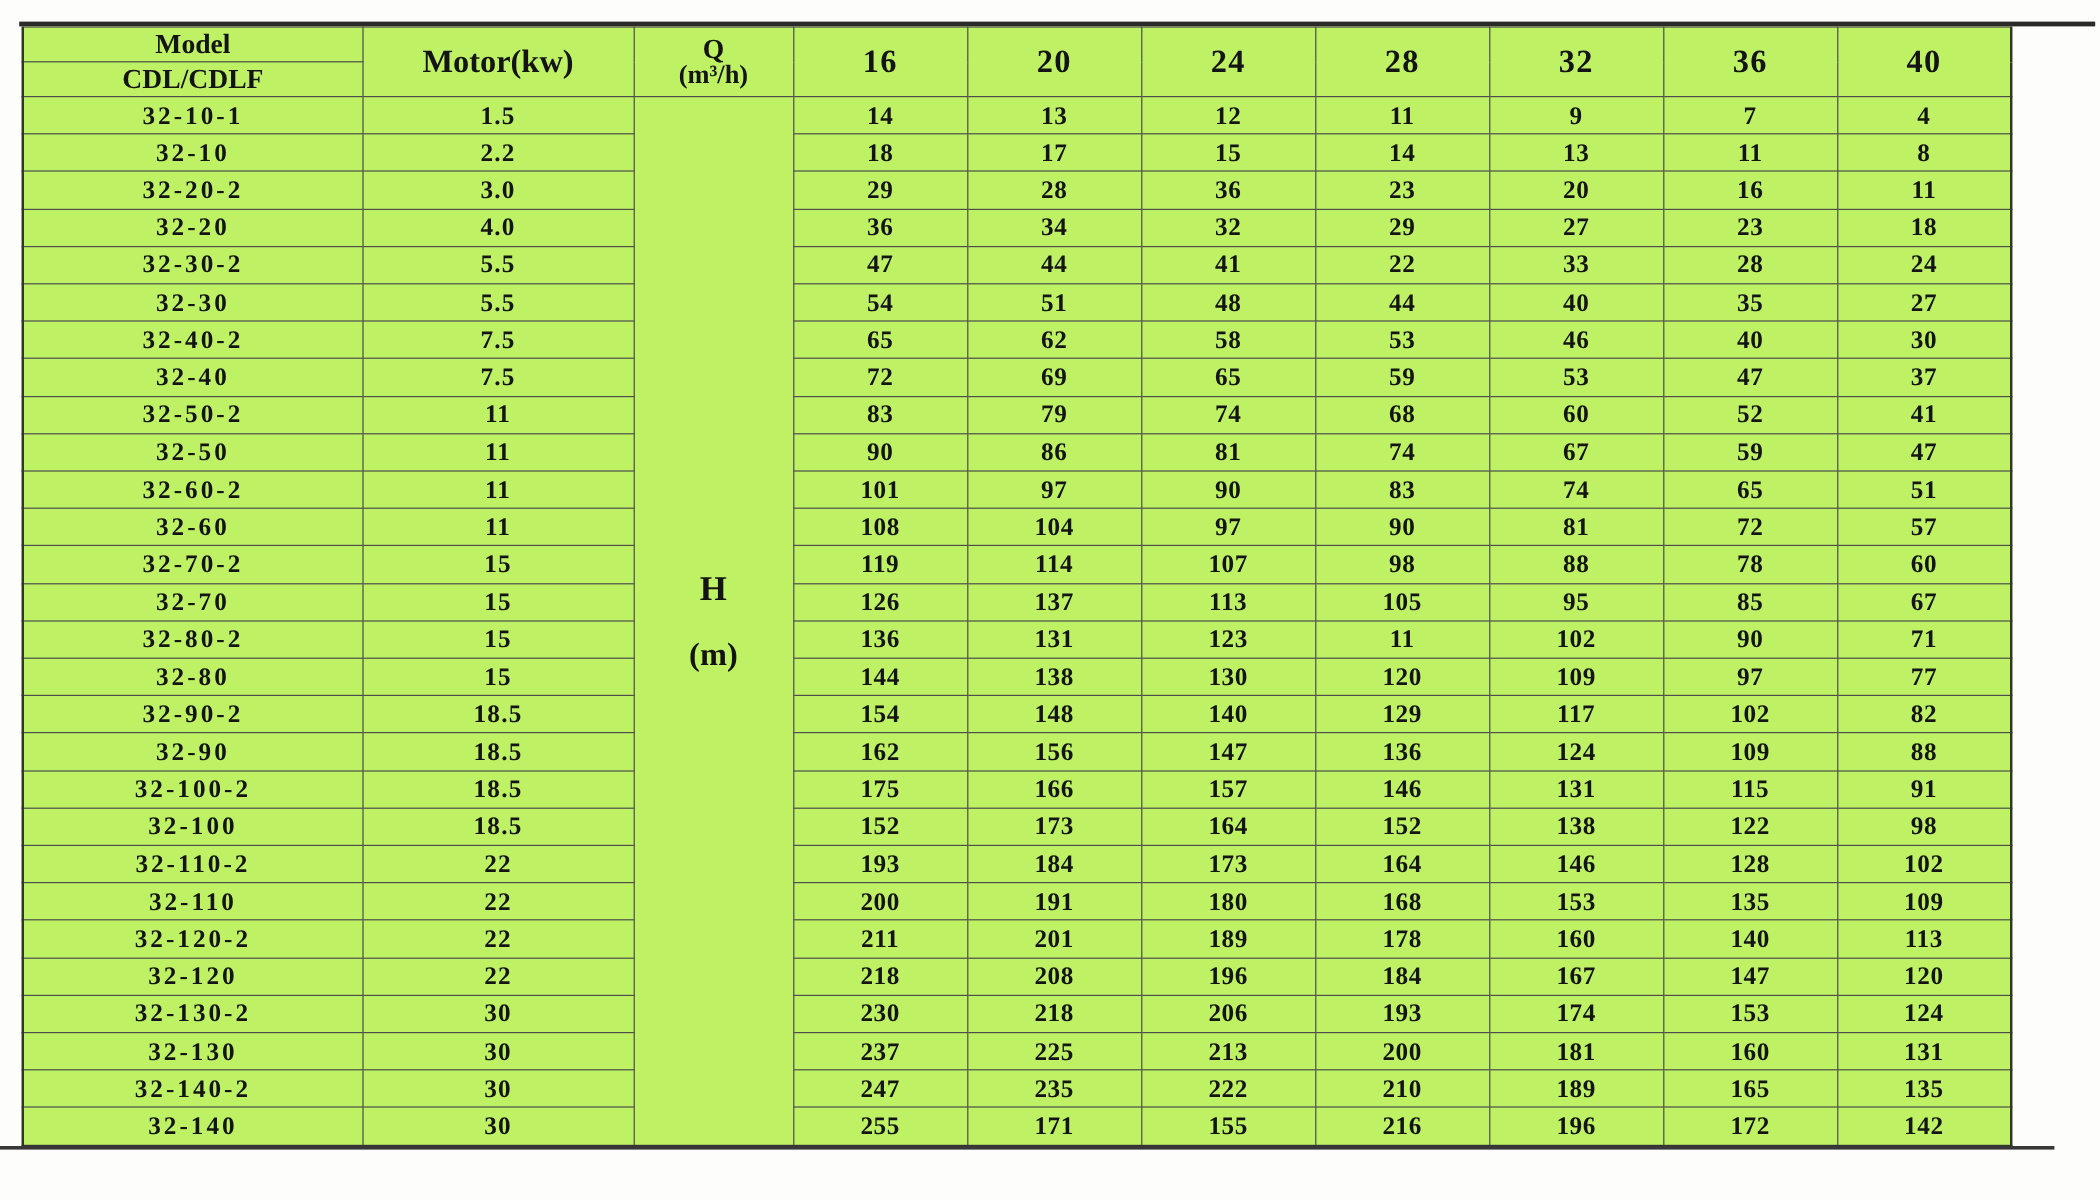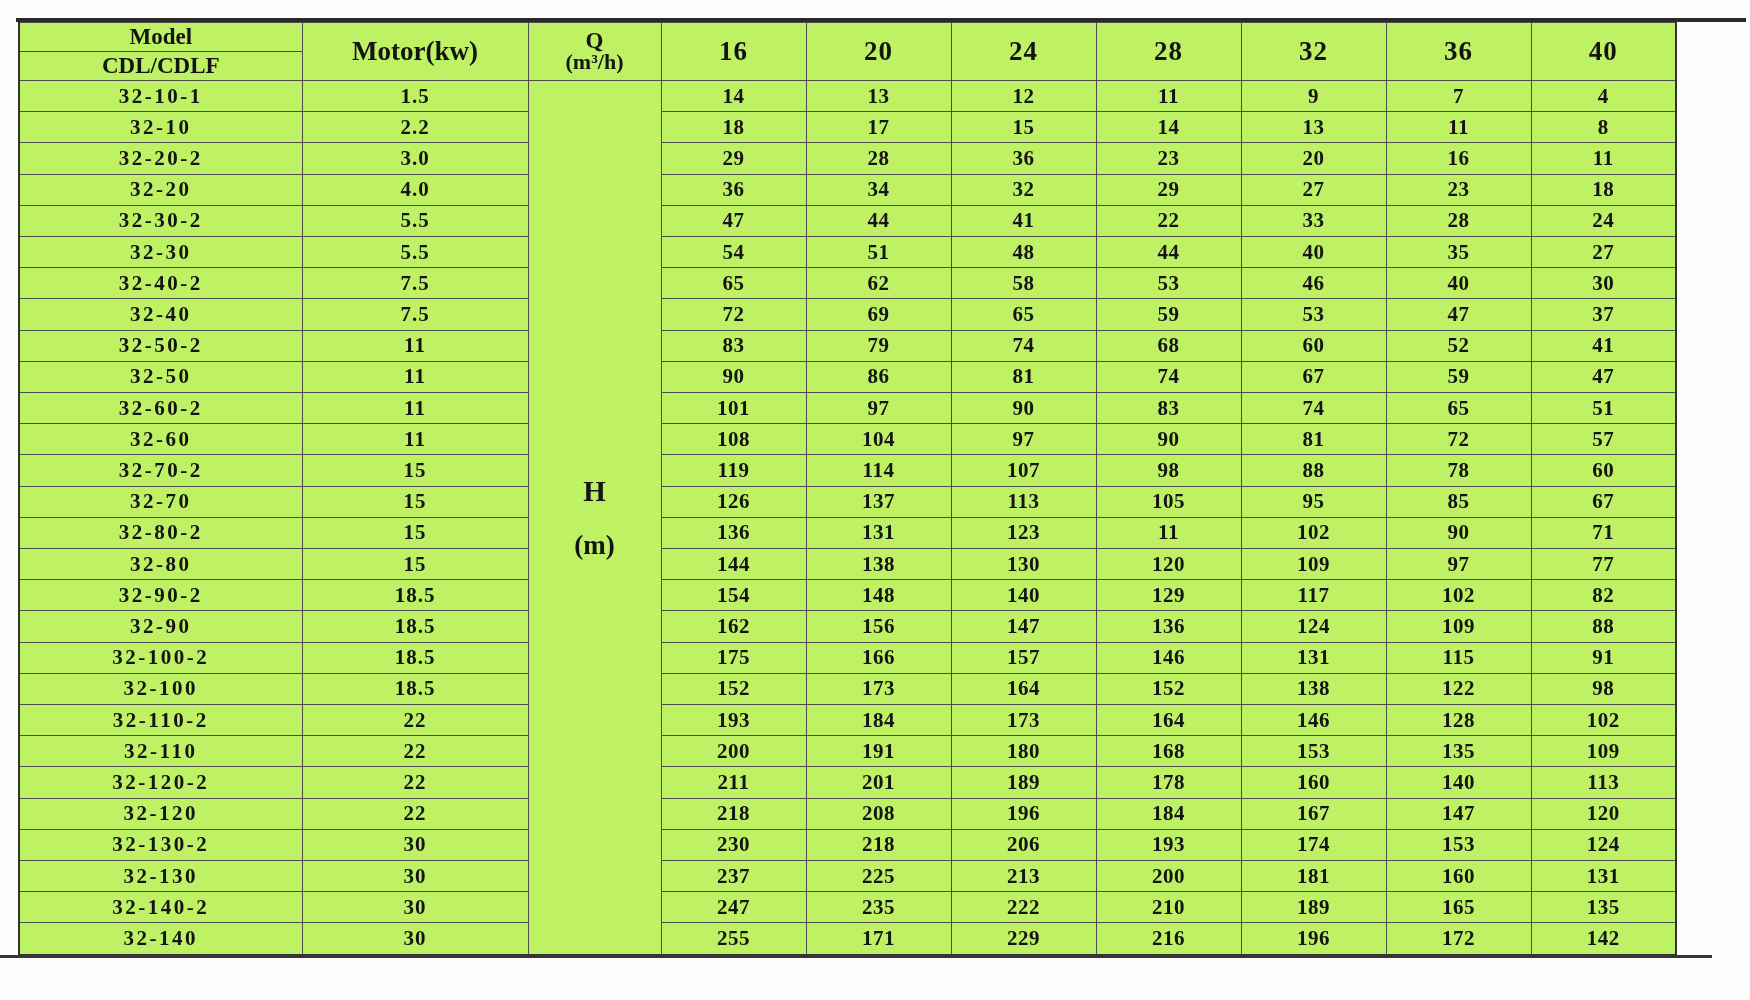--- a/index.html
+++ b/index.html
@@ -415,21 +415,21 @@
           <td class="b-val">210</td>
           <td class="b-val">189</td>
           <td class="b-val">165</td>
           <td class="b-val">135</td>
         </tr>
         <tr>
           <td class="b-model">32-140</td>
           <td class="b-motor">30</td>
           <td class="b-val">255</td>
           <td class="b-val">171</td>
-          <td class="b-val">229</td>
+          <td class="b-val">155</td>
           <td class="b-val">216</td>
           <td class="b-val">196</td>
           <td class="b-val">172</td>
           <td class="b-val">142</td>
         </tr>
       </tbody>
   </table>
 
   <div class="bottom-rule"></div>
 </div>

